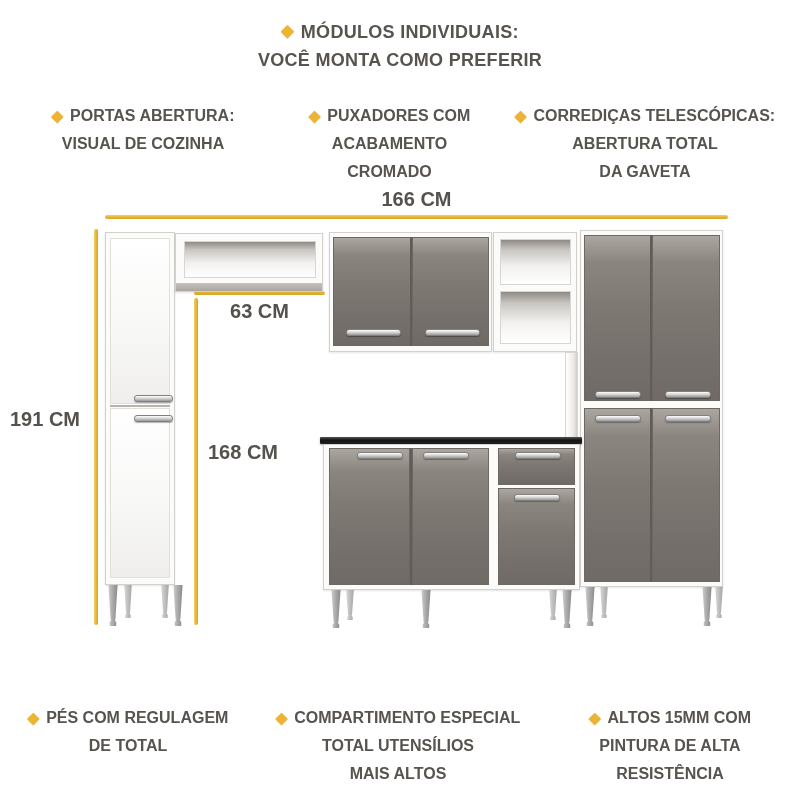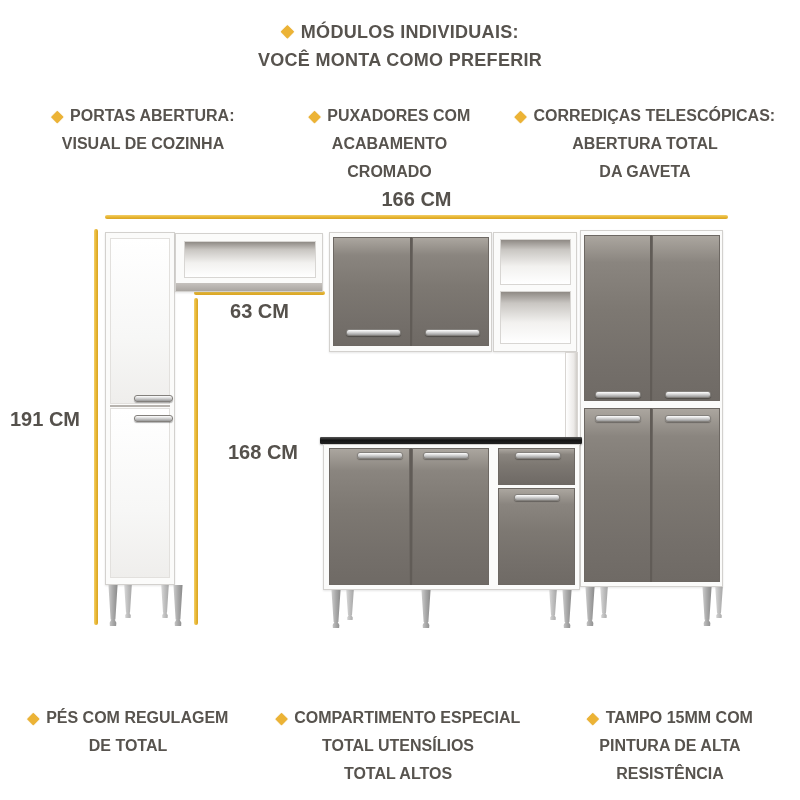--- a/index.html
+++ b/index.html
@@ -87,21 +87,21 @@
     <div class="dlabel" style="left:105px;top:188px;width:623px;text-align:center;">166 CM</div>
     <div class="dline" style="left:105px;top:215px;width:623px;height:4px;"></div>
 
     <div class="dlinev" style="left:94px;top:229px;width:4px;height:396px;"></div>
     <div class="dlabel" style="left:10px;top:408px;width:76px;text-align:left;">191 CM</div>
 
     <div class="dline" style="left:194px;top:291px;width:131px;height:4px;"></div>
     <div class="dlabel" style="left:194px;top:300px;width:131px;text-align:center;">63 CM</div>
 
     <div class="dlinev" style="left:194px;top:298px;width:4px;height:327px;"></div>
-    <div class="dlabel" style="left:208px;top:441px;width:110px;text-align:center;">168 CM</div>
+    <div class="dlabel" style="left:208px;top:441px;width:110px;text-align:left;">168 CM</div>
 
     <div class="unit" style="left:105px;top:232px;width:70px;height:353px;">
       <div class="wdoor" style="left:4px;top:5px;width:60px;height:166px;"></div>
       <div class="handle" style="left:28px;top:162px;width:37px;"></div>
       <div class="seamh" style="left:4px;top:172px;width:60px;"></div>
       <div class="wdoor" style="left:4px;top:175px;width:60px;height:170px;"></div>
       <div class="handle" style="left:28px;top:182px;width:37px;"></div>
     </div>
     <div class="leg back" style="left:123px;top:585px;height:33px;"></div>
     <div class="leg back" style="left:160px;top:585px;height:33px;"></div>
@@ -173,25 +173,25 @@
     </div>
     <div class="fline">DE TOTAL</div>
   </div>
 
   <div class="feature" style="left:256px;top:704px;width:284px;">
     <div class="fline first">
       <span class="diamond">◆</span>
       <span>COMPARTIMENTO ESPECIAL</span>
     </div>
     <div class="fline">TOTAL UTENSÍLIOS</div>
-    <div class="fline">TOTAL ALTOS</div>
+    <div class="fline">MAIS ALTOS</div>
   </div>
 
   <div class="feature" style="left:545px;top:704px;width:250px;">
     <div class="fline first">
       <span class="diamond">◆</span>
-      <span>TAMPO 15MM COM</span>
+      <span>ALTOS 15MM COM</span>
     </div>
     <div class="fline">PINTURA DE ALTA</div>
     <div class="fline">RESISTÊNCIA</div>
   </div>
 
 </div>
 
 </body></html>

